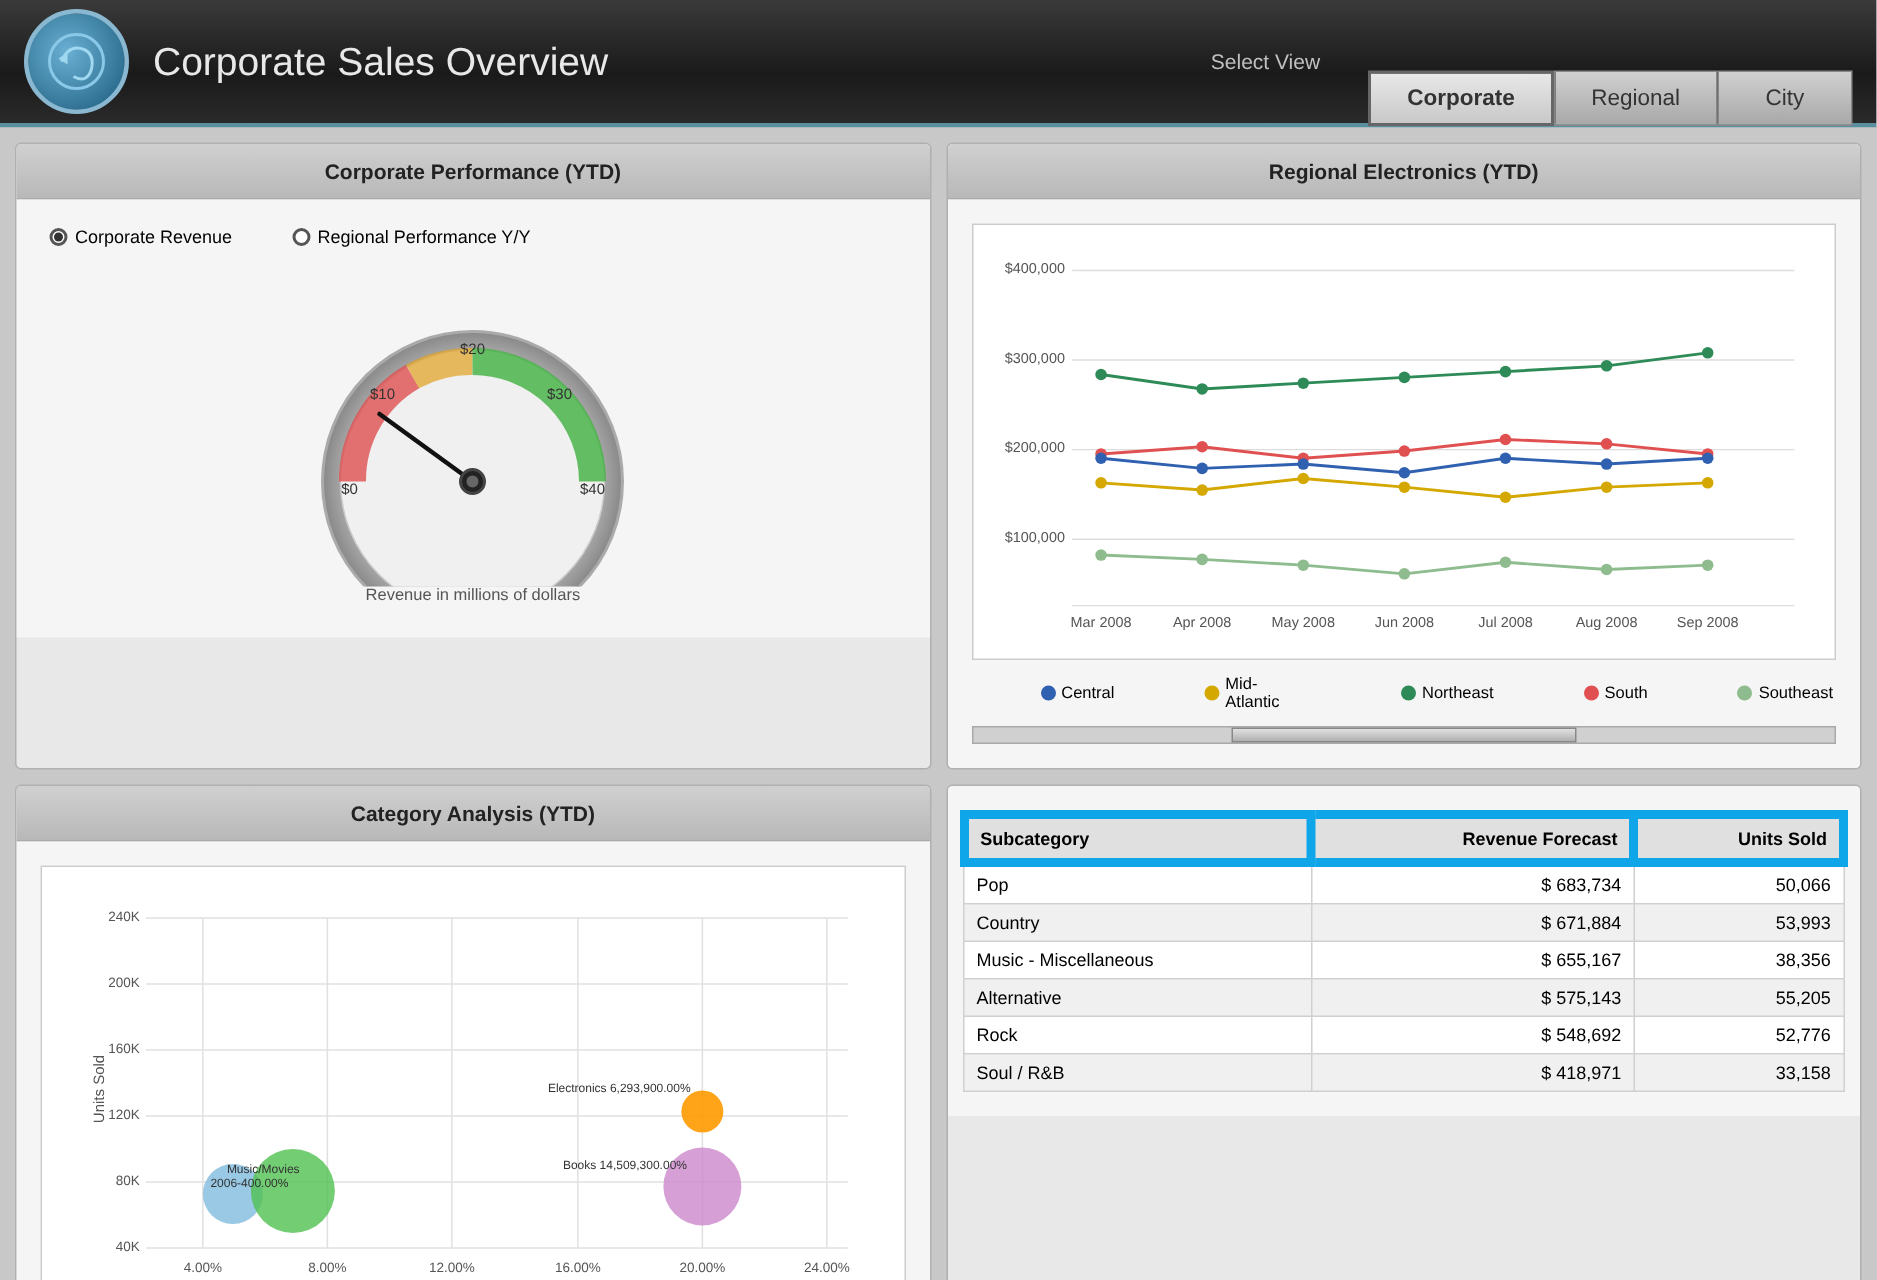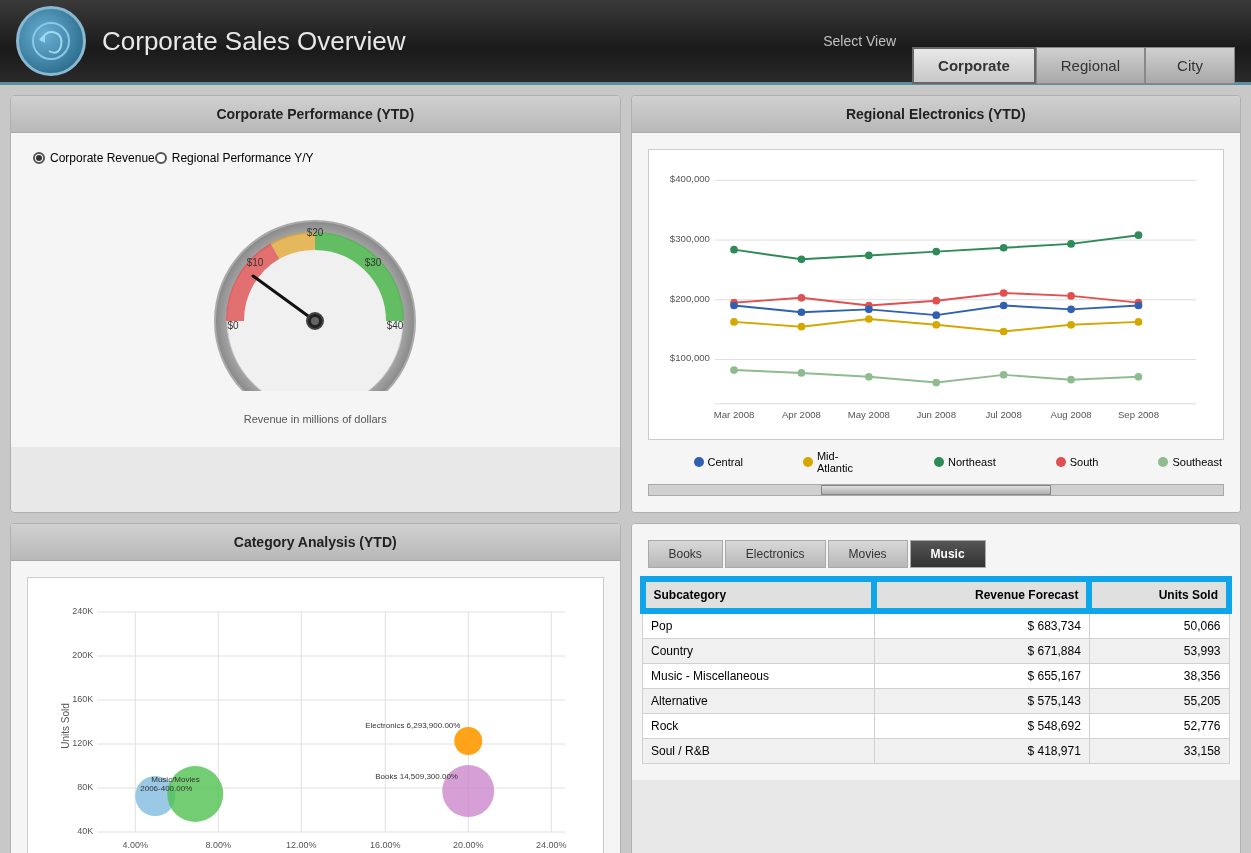--- a/index.html
+++ b/index.html
@@ -33,21 +33,21 @@
     .logo svg { width: 40px; height: 40px; }
     .header-title {
       color: #e8e8e8;
       font-size: 26px;
       font-weight: normal;
       flex: 1;
     }
     .select-view-label {
       color: #c0c0c0;
       font-size: 14px;
-      margin-right: 16px;
+      margin-right: 32px;
     }
     .view-buttons {
       display: flex;
       gap: 0;
     }
     .view-btn {
       background: linear-gradient(180deg, #d0d0d0, #a8a8a8);
       border: 1px solid #888;
       color: #333;
       padding: 8px 24px;
@@ -92,20 +92,21 @@
       border-bottom: 1px solid #aaa;
     }
     .panel-body {
       background: #f5f5f5;
       padding: 12px;
     }
 
     
     .radio-row {
       display: flex;
+      gap: 40px;
       margin-bottom: 10px;
       padding: 6px 10px;
     }
     .radio-item {
       display: flex;
       align-items: center;
       gap: 5px;
       font-size: 12px;
     }
     .radio-circle {
@@ -128,21 +129,21 @@
     .gauge-container {
       display: flex;
       flex-direction: column;
       align-items: center;
       padding: 10px 0;
     }
     .gauge-svg { width: 240px; height: 200px; }
     .gauge-label {
       font-size: 11px;
       color: #555;
-      margin-top: 22px;
+      margin-top: 0;
     }
 
     
     .chart-area {
       padding: 8px;
       background: white;
       border: 1px solid #ccc;
       margin: 4px;
     }
     .chart-svg { width: 100%; height: 270px; }
@@ -447,26 +448,20 @@
             <text x="85" y="205" font-size="8" fill="#333">2006-400.00%</text>
             <text x="310" y="142" font-size="8" fill="#333">Electronics 6,293,900.00%</text>
             <text x="320" y="193" font-size="8" fill="#333">Books 14,509,300.00%</text>
           </svg>
         </div>
       </div>
     </div>
 
     <div class="panel">
       <div class="panel-body" style="padding:8px;">
-        <div class="sub-tabs">
-          <button class="sub-tab">Books</button>
-          <button class="sub-tab">Electronics</button>
-          <button class="sub-tab">Movies</button>
-          <button class="sub-tab active">Music</button>
-        </div>
         <table class="data-table">
           <thead>
             <tr>
               <th>Subcategory</th>
               <th class="right">Revenue Forecast</th>
               <th class="right">Units Sold</th>
             </tr>
           </thead>
           <tbody id="subcategory-tbody">
           <tr>

